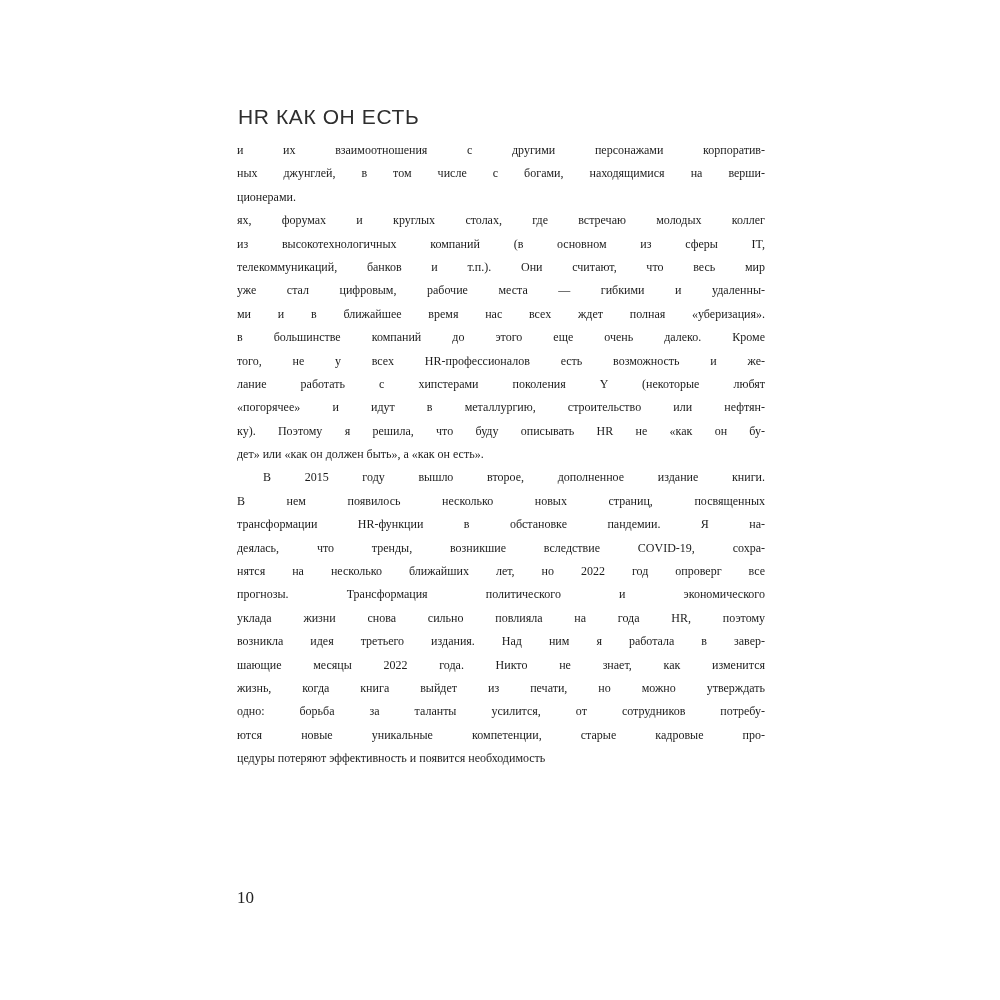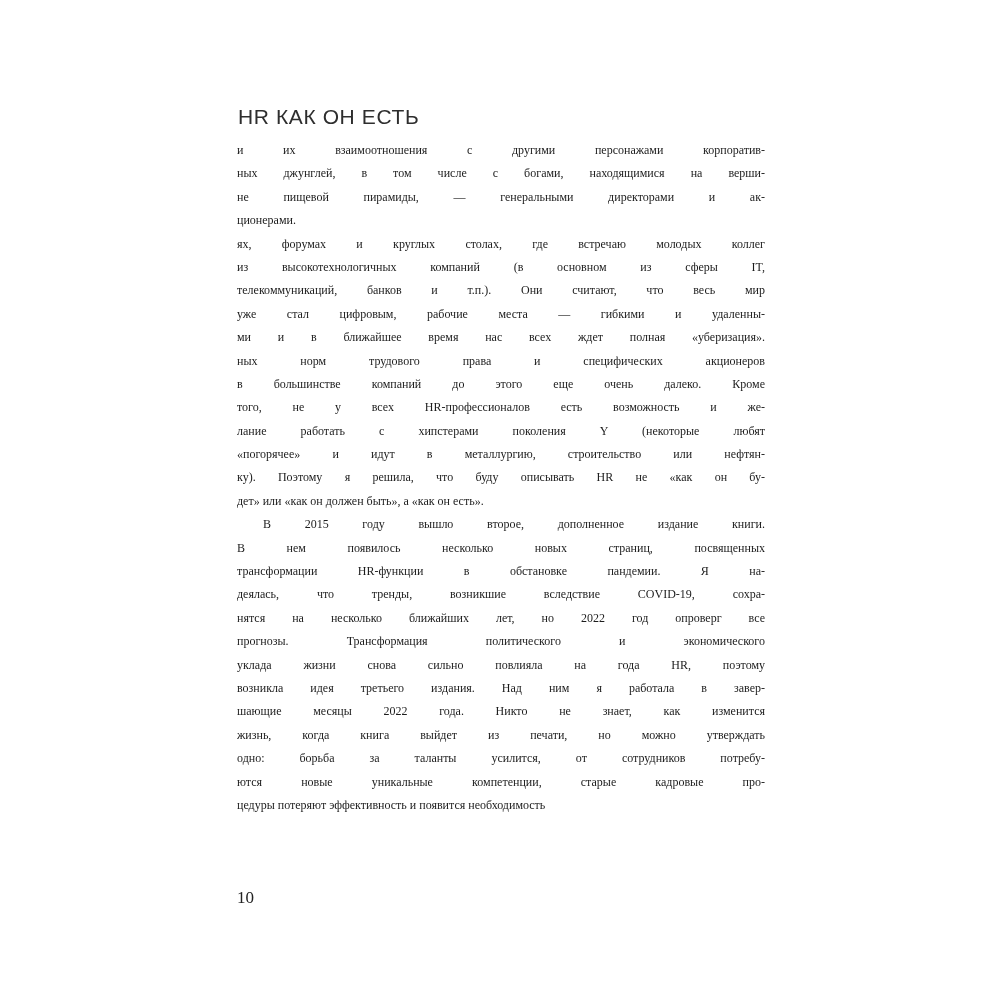--- a/index.html
+++ b/index.html
@@ -61,28 +61,26 @@
 </style>
 </head>
 <body>
 
 <div class="page">
   <div class="running-header">HR КАК ОН ЕСТЬ</div>
 
   <div class="text-block">
       <div class="line">и их взаимоотношения с другими персонажами корпоратив-</div>
       <div class="line">ных джунглей, в том числе с богами, находящимися на верши-</div>
-      <div class="line">не пищевой пирамиды, — генеральными директорами и ак-</div>
       <div class="line last">ционерами.</div>
       <div class="line">ях, форумах и круглых столах, где встречаю молодых коллег</div>
       <div class="line">из высокотехнологичных компаний (в основном из сферы IT,</div>
       <div class="line">телекоммуникаций, банков и т.п.). Они считают, что весь мир</div>
       <div class="line">уже стал цифровым, рабочие места — гибкими и удаленны-</div>
       <div class="line">ми и в ближайшее время нас всех ждет полная «уберизация».</div>
-      <div class="line">ных норм трудового права и специфических акционеров</div>
       <div class="line">в большинстве компаний до этого еще очень далеко. Кроме</div>
       <div class="line">того, не у всех HR-профессионалов есть возможность и же-</div>
       <div class="line">лание работать с хипстерами поколения Y (некоторые любят</div>
       <div class="line">«погорячее» и идут в металлургию, строительство или нефтян-</div>
       <div class="line">ку). Поэтому я решила, что буду описывать HR не «как он бу-</div>
       <div class="line last">дет» или «как он должен быть», а «как он есть».</div>
       <div class="line indent">В 2015 году вышло второе, дополненное издание книги.</div>
       <div class="line">В нем появилось несколько новых страниц, посвященных</div>
       <div class="line">трансформации HR-функции в обстановке пандемии. Я на-</div>
       <div class="line">деялась, что тренды, возникшие вследствие COVID-19, сохра-</div>

